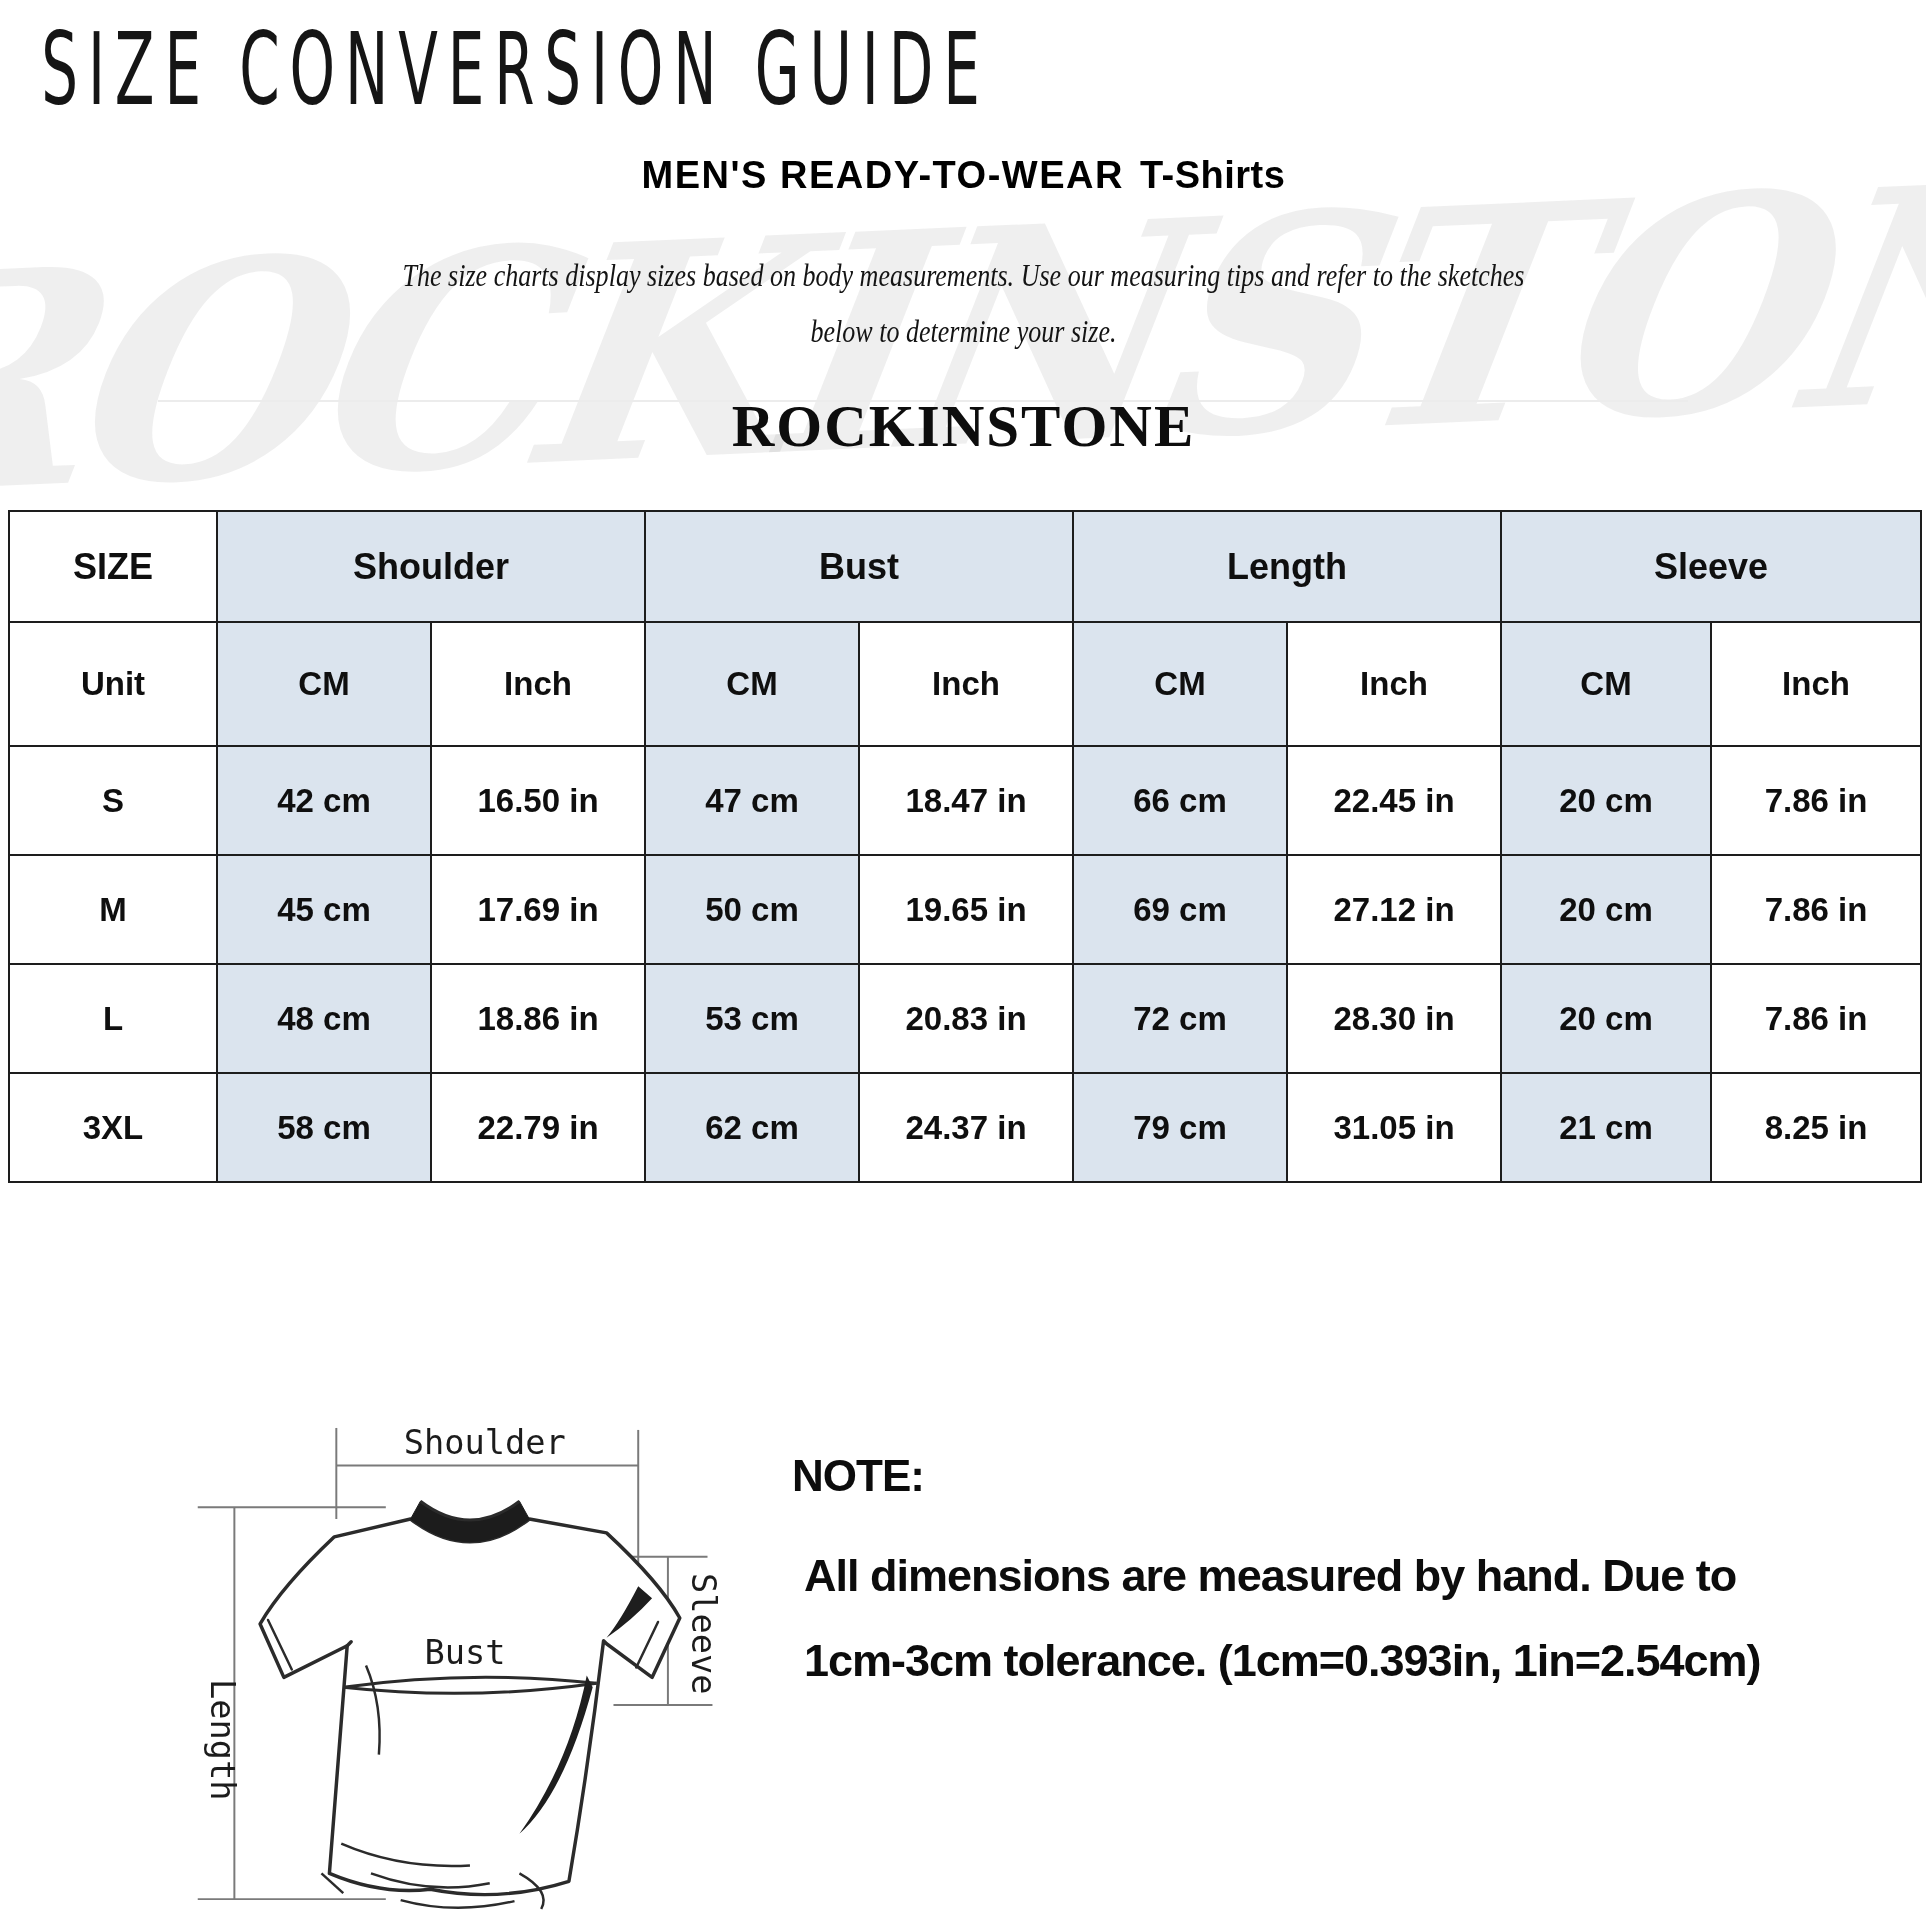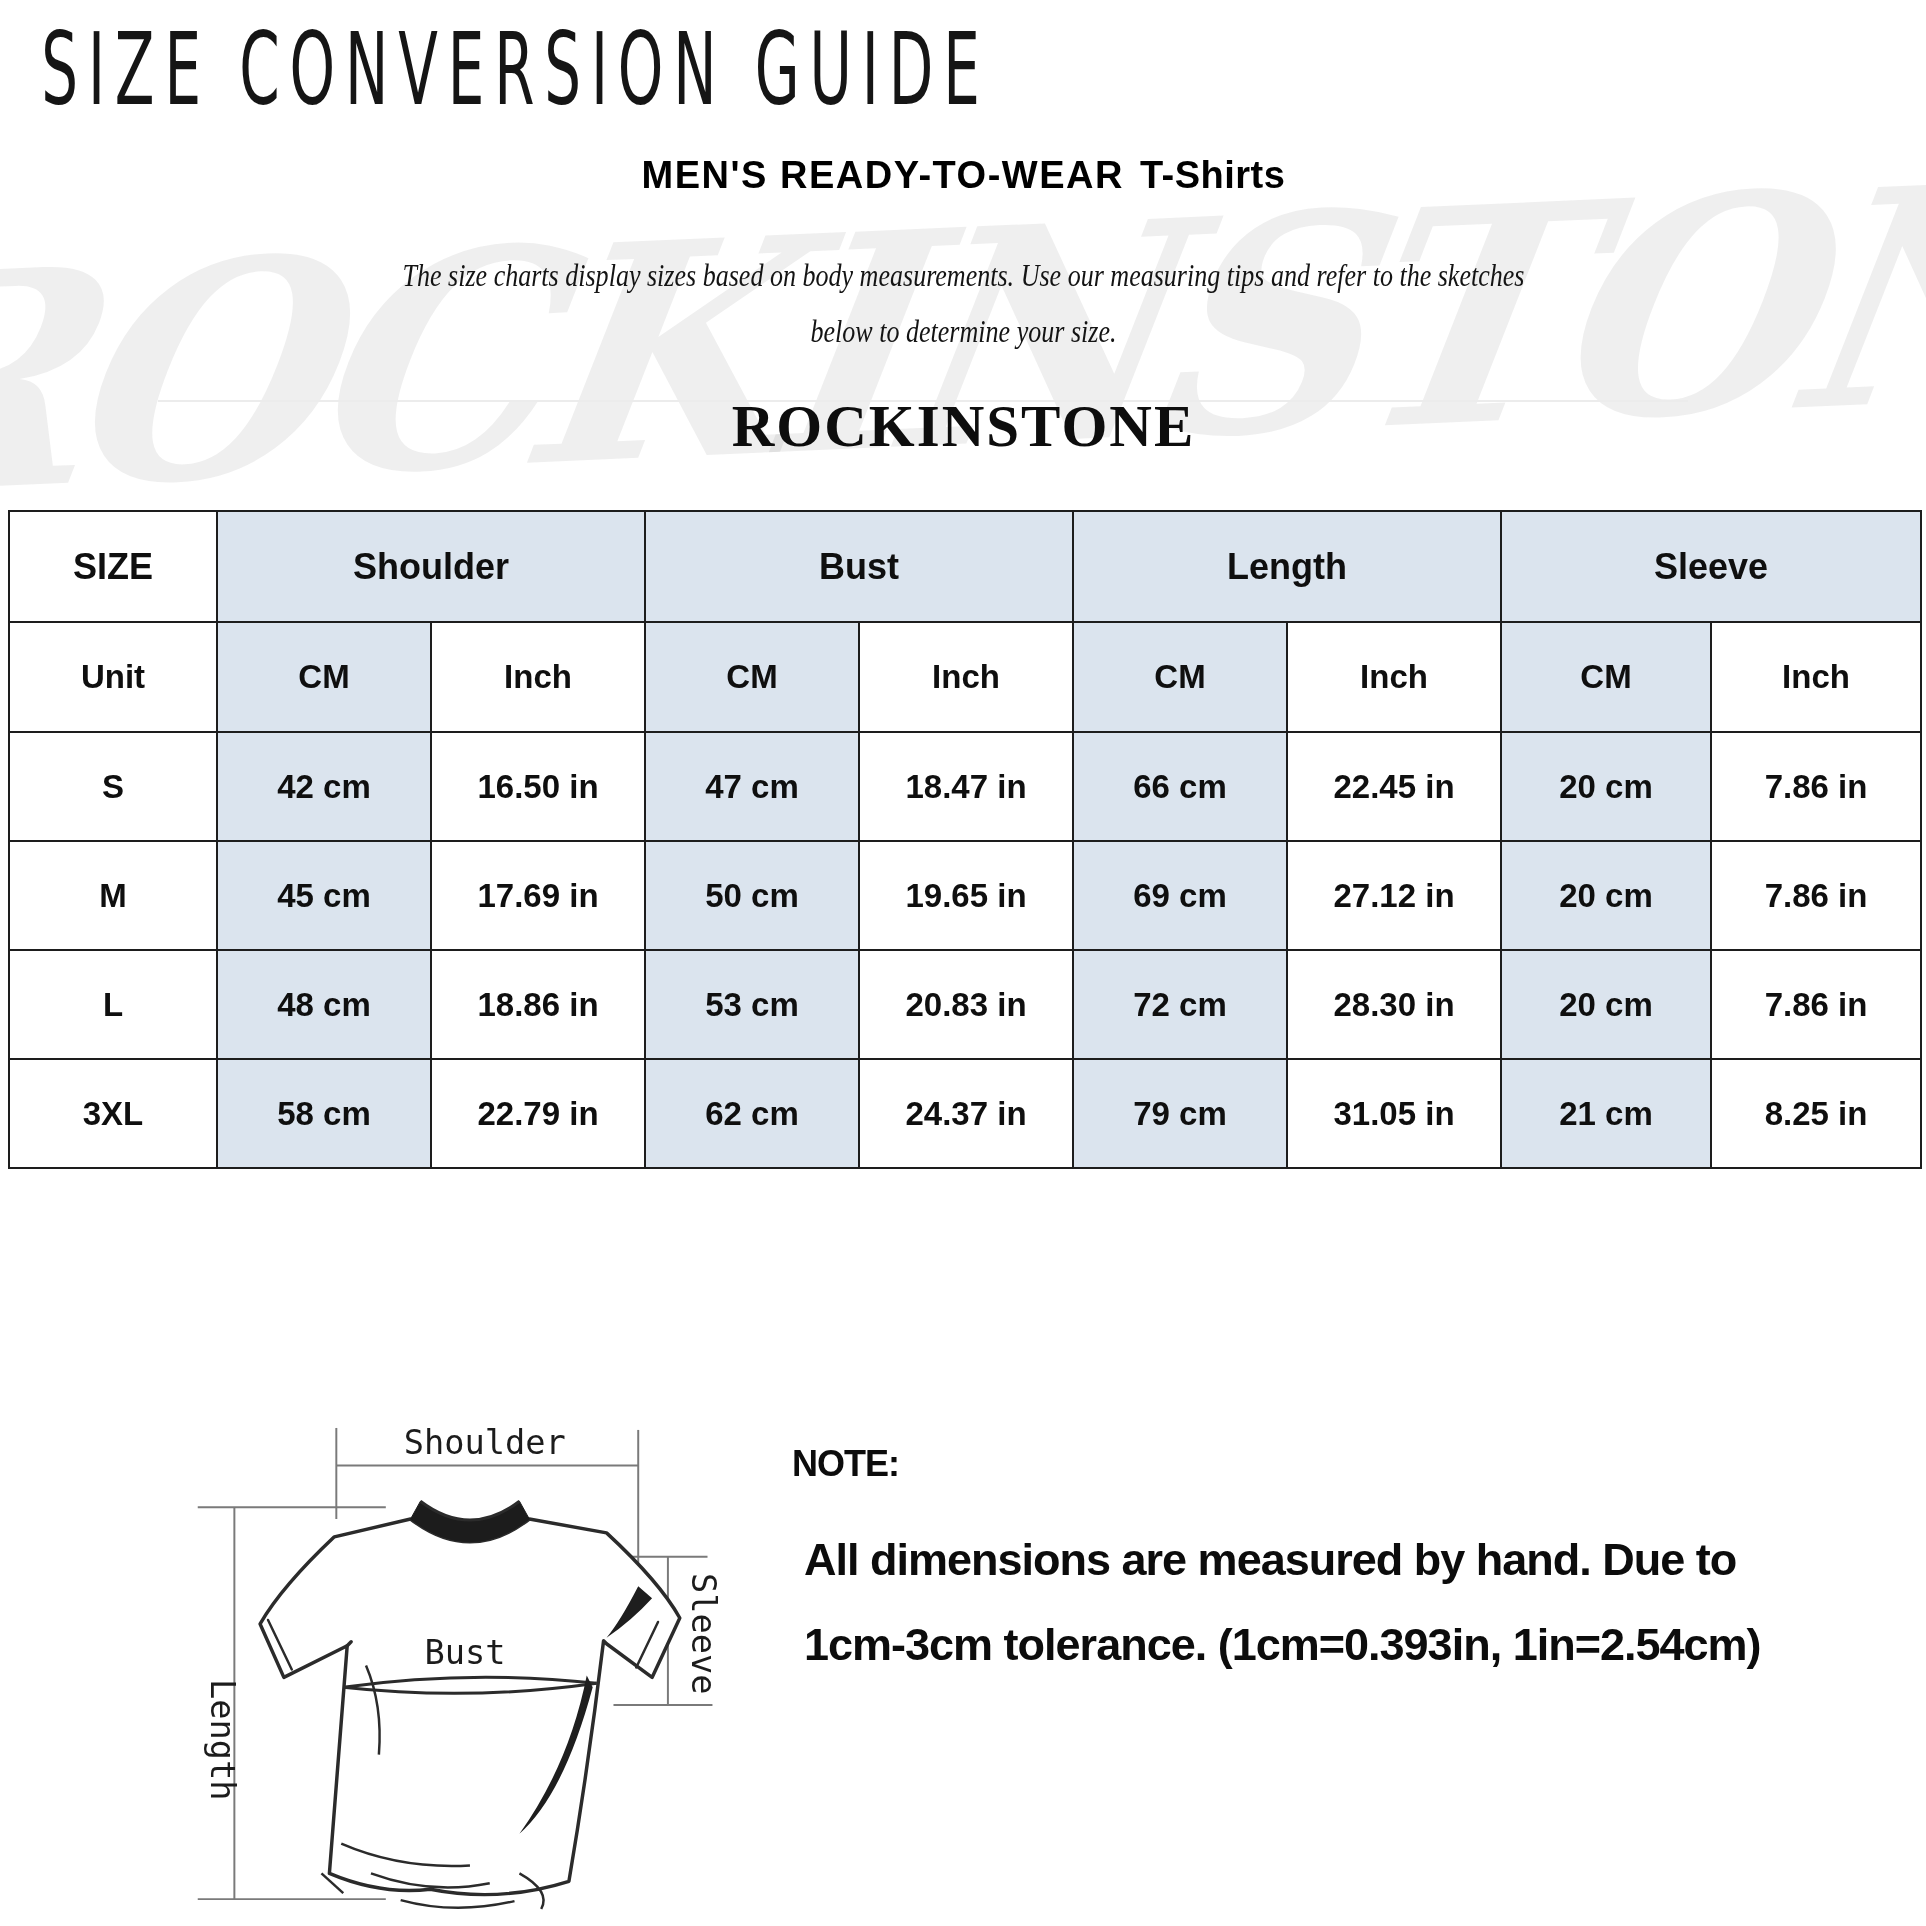--- a/index.html
+++ b/index.html
@@ -55,30 +55,30 @@
     border:2px solid #b91c1c;
   }
   .size-table th, .size-table td {
     border:2px solid #1d1d1d; text-align:center; vertical-align:middle;
     font-weight:bold; color:#0f0f0f; background:#ffffff;
   }
   .size-table th { font-size:36px; }
   .size-table td { font-size:33px; }
   .size-table .blue { background:#dbe4ee; }
   .thead-row { height:111px; }
-  .unit-row  { height:110px; }
+  .unit-row  { height:124px; }
   .data-row  { height:109px; }
   
   .sketch { position:absolute; left:173px; top:1408px; width:584px; height:519px; z-index:1; }
   .sketch text {
     font-family:"DejaVu Sans Mono", monospace; font-size:34px; fill:#1c1c1c;
   }
   
   .note { position:absolute; left:792px; top:1443px; width:1135px; z-index:1; }
-  .note-heading { font-size:36px; font-weight:bold; letter-spacing:-1px; color:#0c0c0c; }
+  .note-heading { font-size:44px; font-weight:bold; letter-spacing:-1px; color:#0c0c0c;margin-top:8px; }
   .note-lines { margin-top:32px;margin-left:12px; }
   .note-line {
     font-size:45px; font-weight:bold; line-height:85px; letter-spacing:-1px;
     color:#0c0c0c; white-space:nowrap;
   }
 </style>
 </head>
 <body>
 
 <div class="page">

